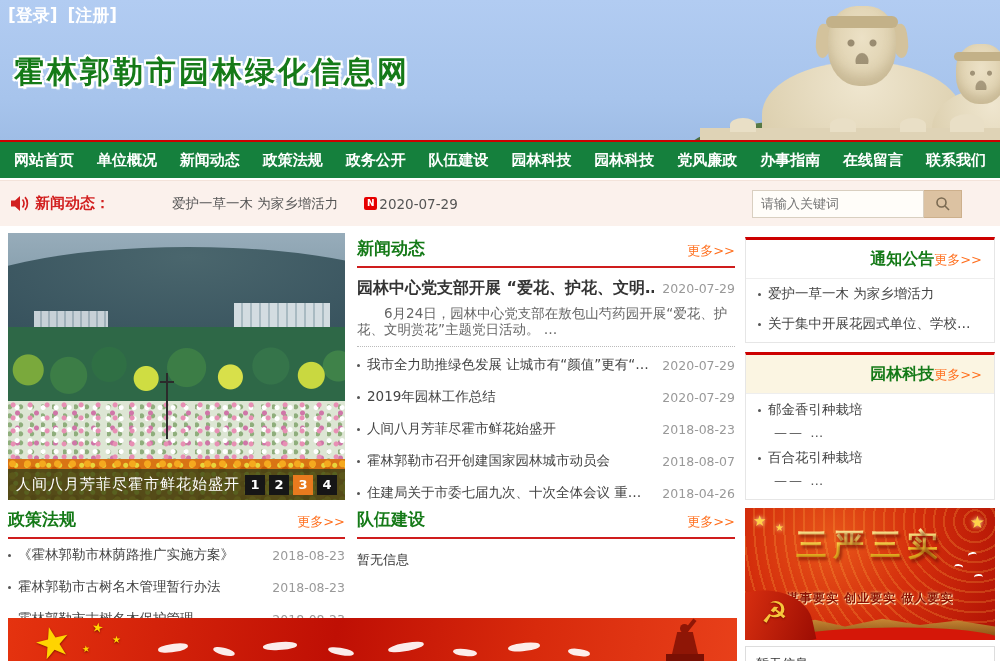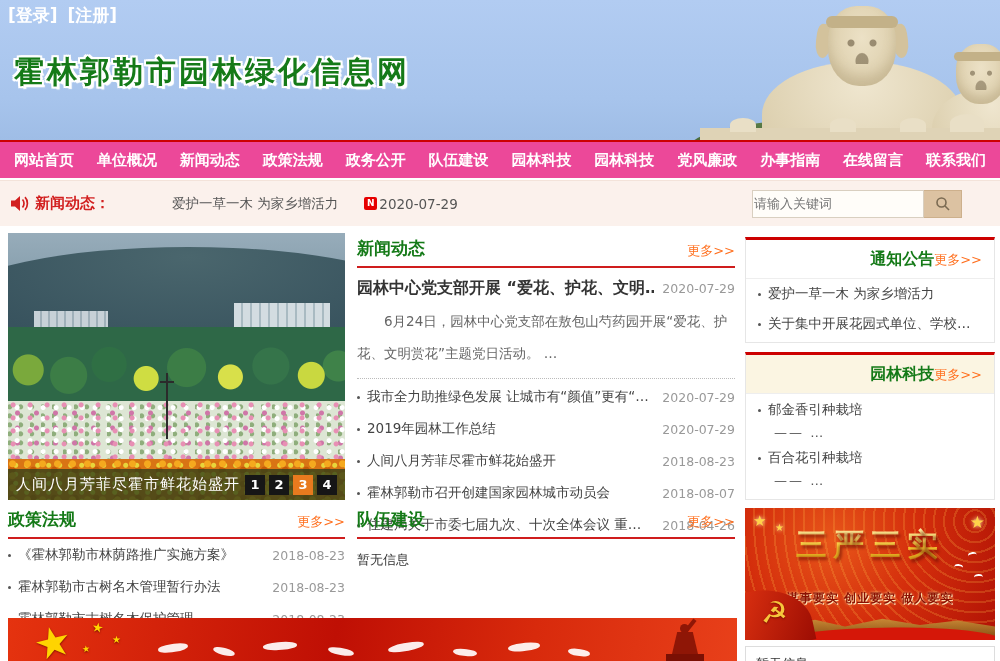--- a/index.html
+++ b/index.html
@@ -33,35 +33,35 @@
   .body-sm{left:232px;top:88px;width:120px;height:84px;background:radial-gradient(ellipse at 50% 20%,#efe6cf,#dccfae 80%);border-radius:48% 48% 20% 20%;}
   .head-sm{left:256px;top:44px;width:50px;height:60px;background:radial-gradient(ellipse at 50% 40%,#ece1c6,#d8c9a4);border-radius:42% 42% 46% 46%;
     box-shadow:inset 0 -8px 10px rgba(140,120,80,.25);}
   .band-sm{left:254px;top:52px;width:54px;height:9px;background:#c3b188;border-radius:5px;}
   .face-sm{left:264px;top:66px;width:34px;height:24px;background:
      radial-gradient(circle at 25% 30%,rgba(90,75,50,.5) 0 2px,transparent 3px),
      radial-gradient(circle at 75% 30%,rgba(90,75,50,.5) 0 2px,transparent 3px),
      radial-gradient(ellipse at 50% 90%,rgba(90,75,50,.45) 0 5px,transparent 6px);}
 
   
-  #nav{position:absolute;left:0;top:140px;width:1000px;height:38px;background:#ec4899;border-top:2px solid #cc0000;
+  #nav{position:absolute;left:0;top:140px;width:1000px;height:38px;background:#15803d;border-top:2px solid #cc0000;
     display:flex;align-items:center;justify-content:space-between;padding:0 14px;box-sizing:border-box;}
   #nav a{color:#fff;font-size:15px;font-weight:bold;text-decoration:none;white-space:nowrap;cursor:pointer;}
 
   
   #noticebar{position:absolute;left:0;top:180px;width:1000px;height:46px;background:#fbf1ec;border-top:1px solid #f3e3da;
     display:flex;align-items:center;box-sizing:border-box;padding:0 10px;}
   .nb-label{color:#d21f1f;font-weight:bold;font-size:15px;margin-left:6px;}
   .nb-link{color:#555;font-size:13.5px;margin-left:62px;text-decoration:none;cursor:pointer;}
   .nb-new{display:inline-block;width:13px;height:13px;line-height:13px;text-align:center;background:#e60000;color:#fff;
     font-size:9px;font-weight:bold;border-radius:2px;margin-left:26px;}
   .nb-date{color:#555;font-size:13.5px;margin-left:2px;}
   .nb-search{margin-left:auto;display:flex;align-items:center;margin-right:28px;}
   .nb-search input{width:172px;height:28px;border:1px solid #d9cfc0;background:#fffdf9;box-sizing:border-box;
-    padding:0 1px;font-size:13px;color:#666;outline:none;}
+    padding:0 8px;font-size:13px;color:#666;outline:none;}
   .nb-search button{width:38px;height:28px;border:1px solid #cdb08c;border-left:none;background:#dcc2a2;
     display:flex;align-items:center;justify-content:center;cursor:pointer;}
 
   
   .sec-head{display:flex;justify-content:space-between;align-items:flex-end;border-bottom:2px solid #cf1d1d;padding-bottom:6px;}
   .sec-title{font-size:17px;font-weight:bold;color:#157a18;}
   .more{font-size:13px;color:#ff6f1e;text-decoration:none;cursor:pointer;white-space:nowrap;}
   .dot{display:inline-block;width:3px;height:3px;background:#555;border-radius:50%;margin-right:7px;flex:0 0 auto;}
   .row{display:flex;align-items:center;font-size:13.5px;color:#444;}
   .row .t{flex:1;overflow:hidden;white-space:nowrap;text-overflow:ellipsis;cursor:pointer;}
@@ -104,21 +104,21 @@
   .pager{display:flex;}
   .pager span{width:20px;height:20px;background:#161616;color:#fff;display:flex;align-items:center;justify-content:center;
     font-size:13px;font-weight:bold;margin-left:4px;cursor:pointer;}
   .pager span.active{background:#e87a1e;}
 
   
   #news{position:absolute;left:357px;top:237px;width:378px;}
   .feat{margin-top:10px;display:flex;align-items:center;}
   .feat .ft{font-size:16px;font-weight:bold;color:#333;flex:1;overflow:hidden;white-space:nowrap;cursor:pointer;}
   .feat .fd{color:#999;font-size:12.5px;margin-left:8px;flex:0 0 auto;}
-  .fsum{margin-top:6px;font-size:13.5px;color:#666;line-height:32px;text-indent:2em;
+  .fsum{margin-top:6px;font-size:13.5px;color:#666;line-height:16px;text-indent:2em;
     display:-webkit-box;-webkit-line-clamp:2;-webkit-box-orient:vertical;overflow:hidden;}
   .dotted{border-bottom:1px dotted #bbb;margin:9px 0 2px 0;}
   #news .row{padding:7px 0;}
 
   
   .side-box{position:absolute;left:745px;width:250px;background:#fff;border:1px solid #e6e6e6;border-top:3px solid #cc0000;box-sizing:border-box;}
   .side-head{display:flex;justify-content:flex-end;align-items:center;padding:9px 12px 8px 12px;border-bottom:1px solid #eee;}
   .side-title{font-size:16px;font-weight:bold;color:#157a18;}
   #noticebox{top:237px;height:106px;}
   #noticebox .row{padding:6px 12px;}

